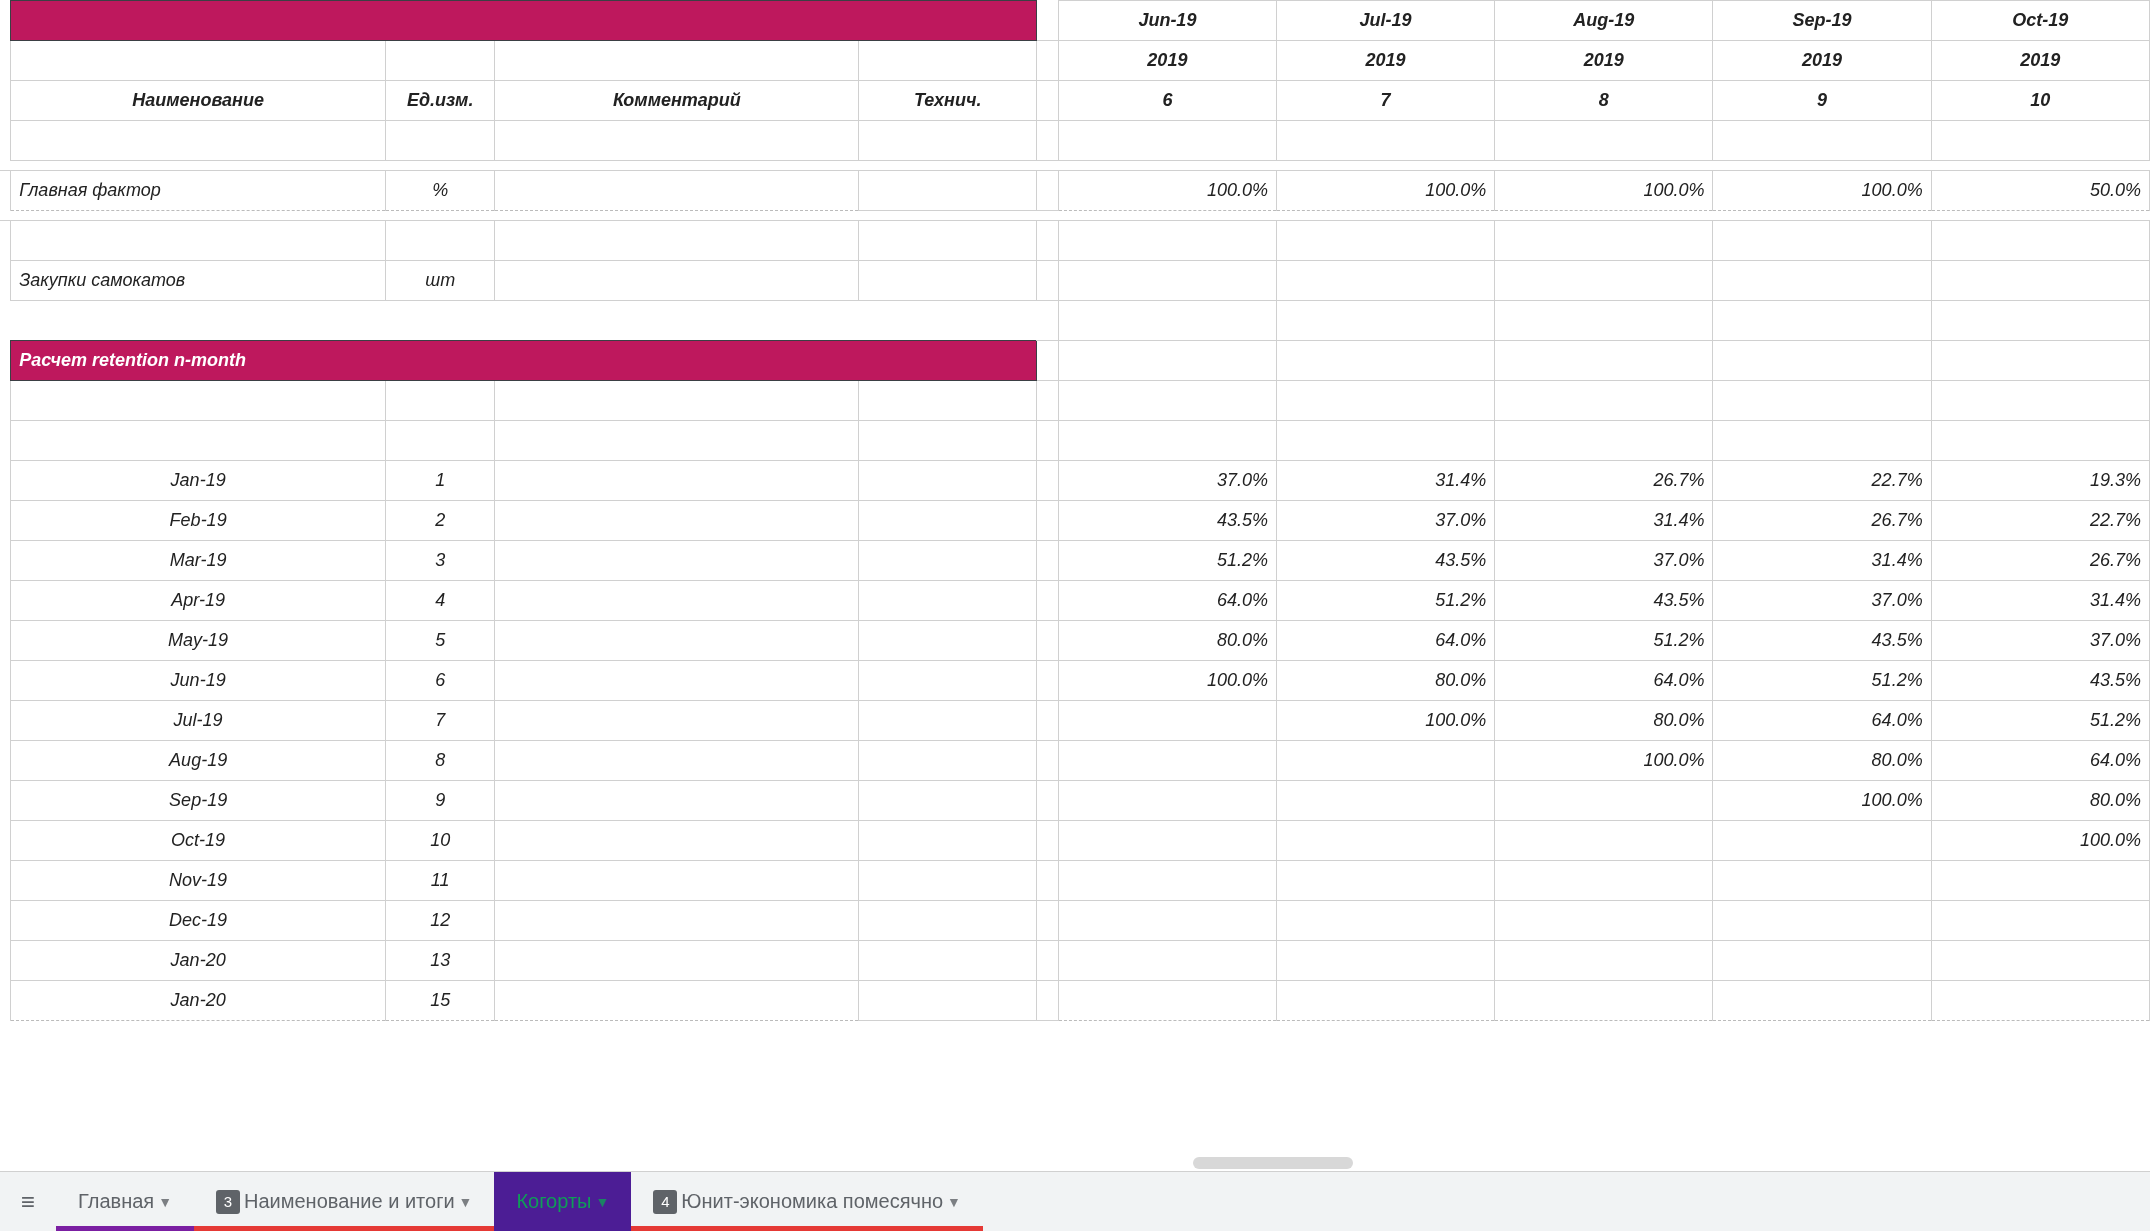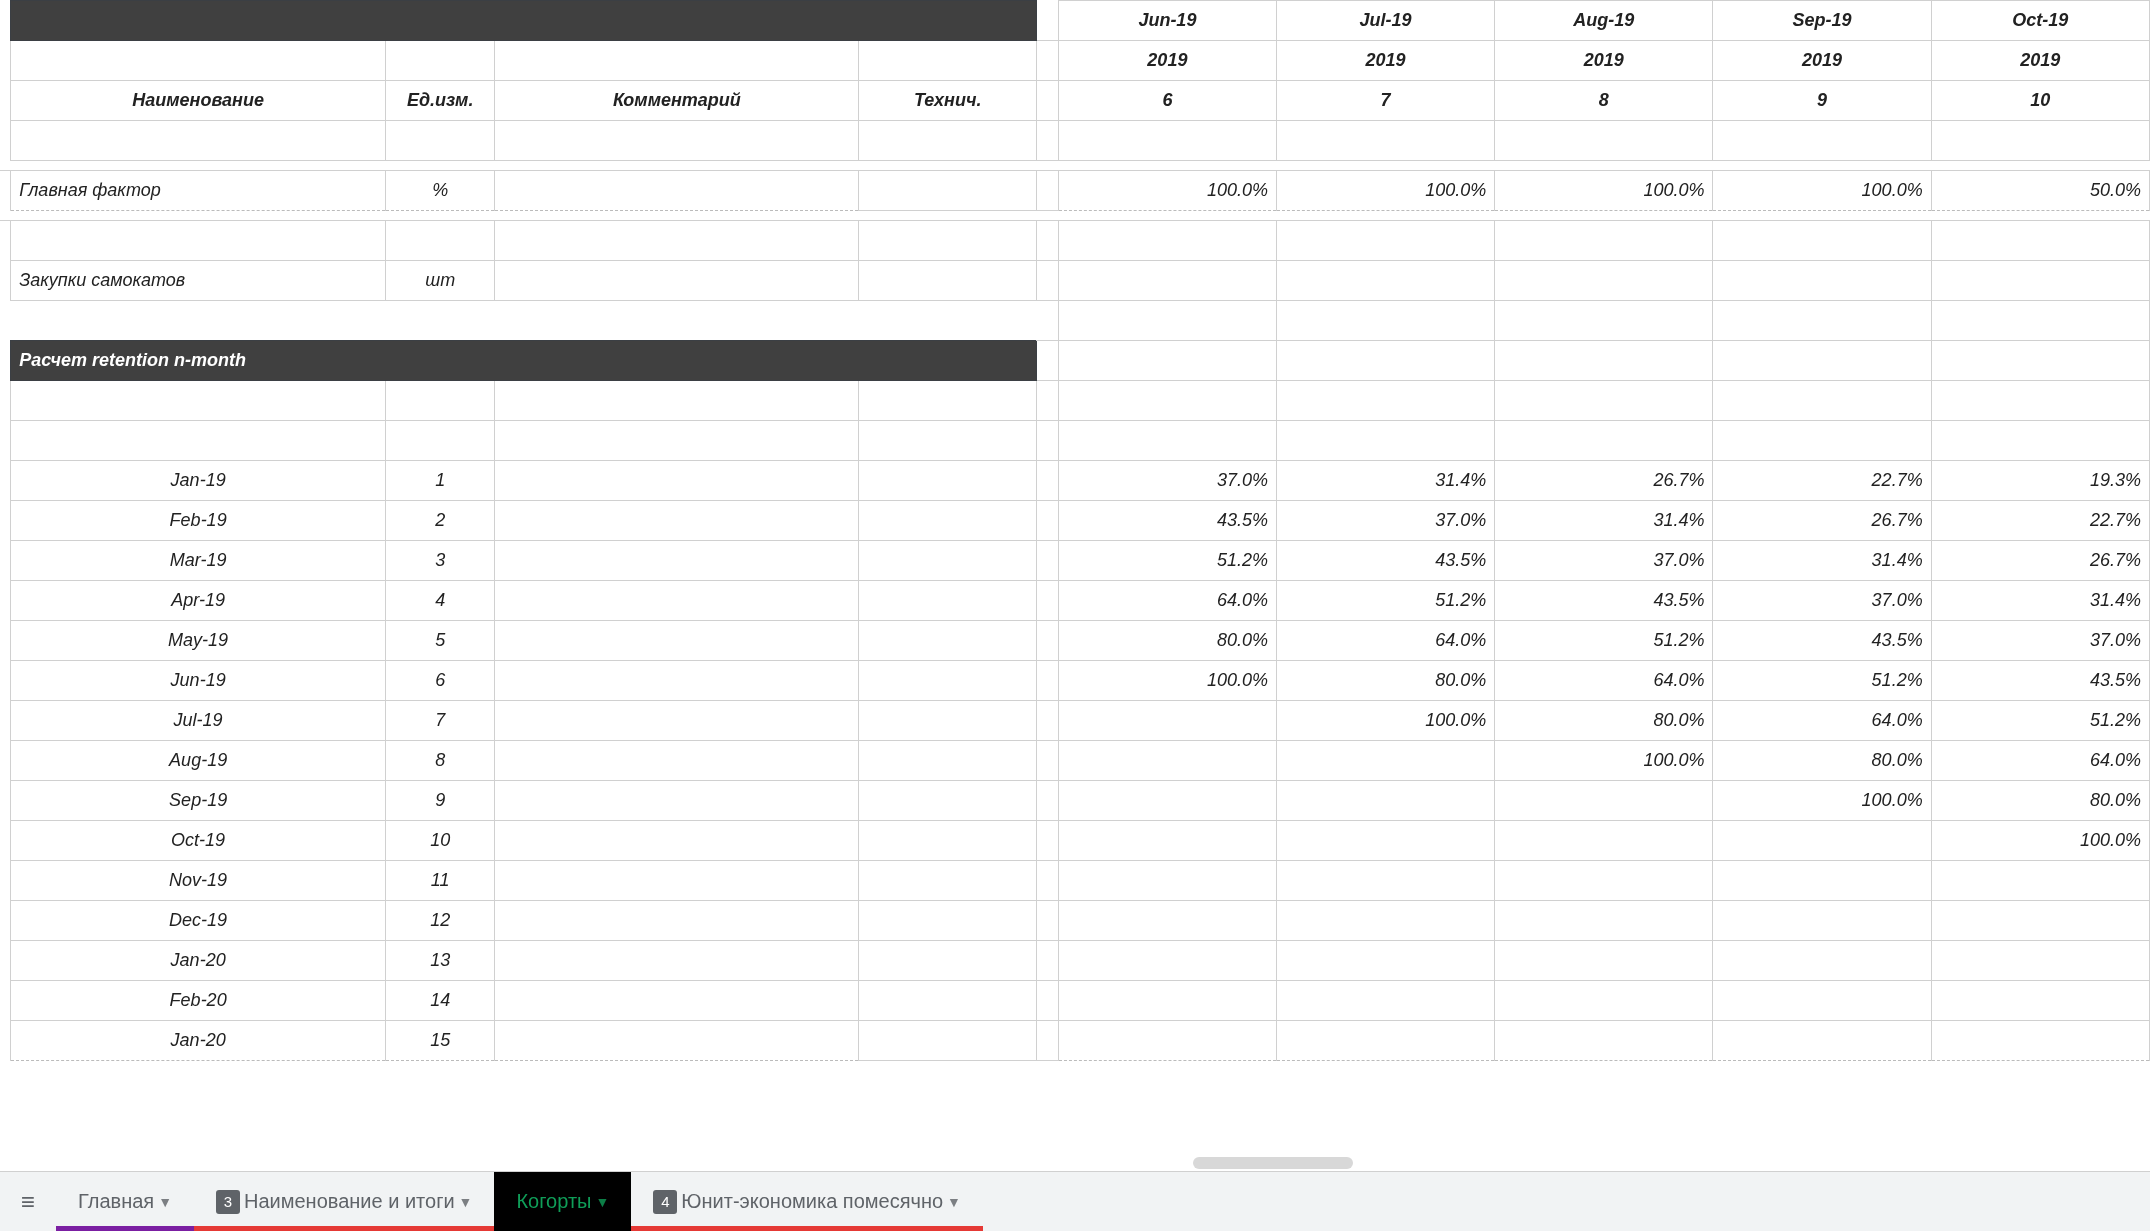--- a/index.html
+++ b/index.html
@@ -24,21 +24,21 @@
 td {
   border: 1px solid #d0d0d0;
   height: 40px;
   padding: 0 8px;
   white-space: nowrap;
   overflow: hidden;
   text-overflow: clip;
   vertical-align: middle;
 }
 td.dark {
-  background: #404040;
+  background: #be185d;
   color: #fff;
   font-weight: bold;
   border-color: #3b3f44;
 }
 td.center { text-align: center; }
 td.right { text-align: right; }
 td.bold { font-weight: bold; }
 td.dash-bot { border-bottom: 1px dashed #bbb; }
 .gap-row td { height: 10px; padding: 0; border: none; background: #fff; }
 .gap-row td.bb { border-bottom: 1px solid #d0d0d0; }
@@ -74,21 +74,21 @@
 .menu-btn span { font-size: 24px; line-height: 1; }
 .tab {
   display: flex;
   align-items: center;
   padding: 0 22px;
   cursor: pointer;
   position: relative;
   gap: 4px;
 }
 .tab.active {
-  background: #000000;
+  background: #4c1d95;
   color: #0f9d58;
   font-weight: 500;
 }
 .tab .caret {
   font-size: 14px;
   opacity: 0.8;
 }
 .tab.active .caret { color: #0f9d58; }
 .tab .underline {
   position: absolute;
@@ -447,33 +447,20 @@
           <td class="right dash-bot"></td>
           <td class="right dash-bot"></td>
           <td class="right dash-bot"></td>
           <td class="right dash-bot"></td>
           <td class="right dash-bot"></td>
         </tr>
         <tr style="">
           <td class="c-edge"></td>
           <td class="center dash-bot">Jan-20</td>
           <td class="center dash-bot">13</td>
-          <td class="dash-bot"></td>
-          <td></td>
-          <td class="c-gap"></td>
-          <td class="right dash-bot"></td>
-          <td class="right dash-bot"></td>
-          <td class="right dash-bot"></td>
-          <td class="right dash-bot"></td>
-          <td class="right dash-bot"></td>
-        </tr>
-        <tr style="">
-          <td class="c-edge"></td>
-          <td class="center dash-bot">Feb-20</td>
-          <td class="center dash-bot">14</td>
           <td class="dash-bot"></td>
           <td></td>
           <td class="c-gap"></td>
           <td class="right dash-bot"></td>
           <td class="right dash-bot"></td>
           <td class="right dash-bot"></td>
           <td class="right dash-bot"></td>
           <td class="right dash-bot"></td>
         </tr>
         <tr style="height:28px;">

